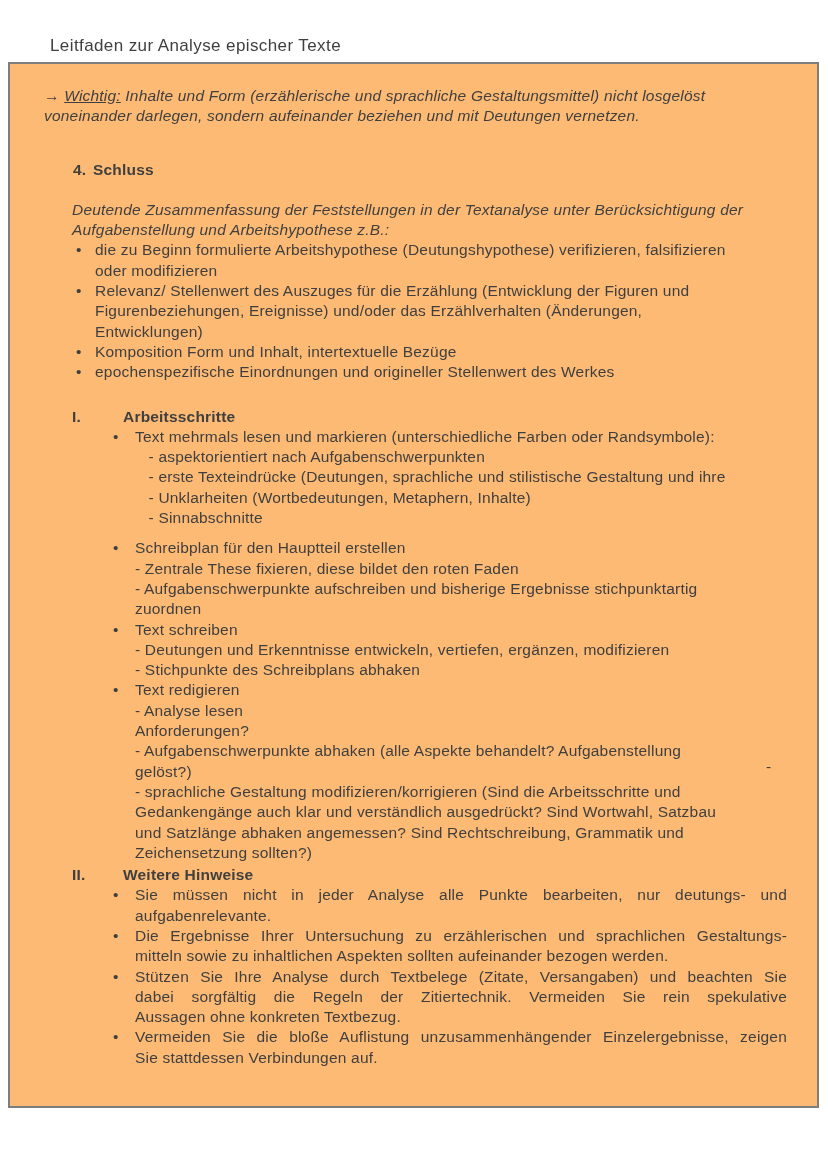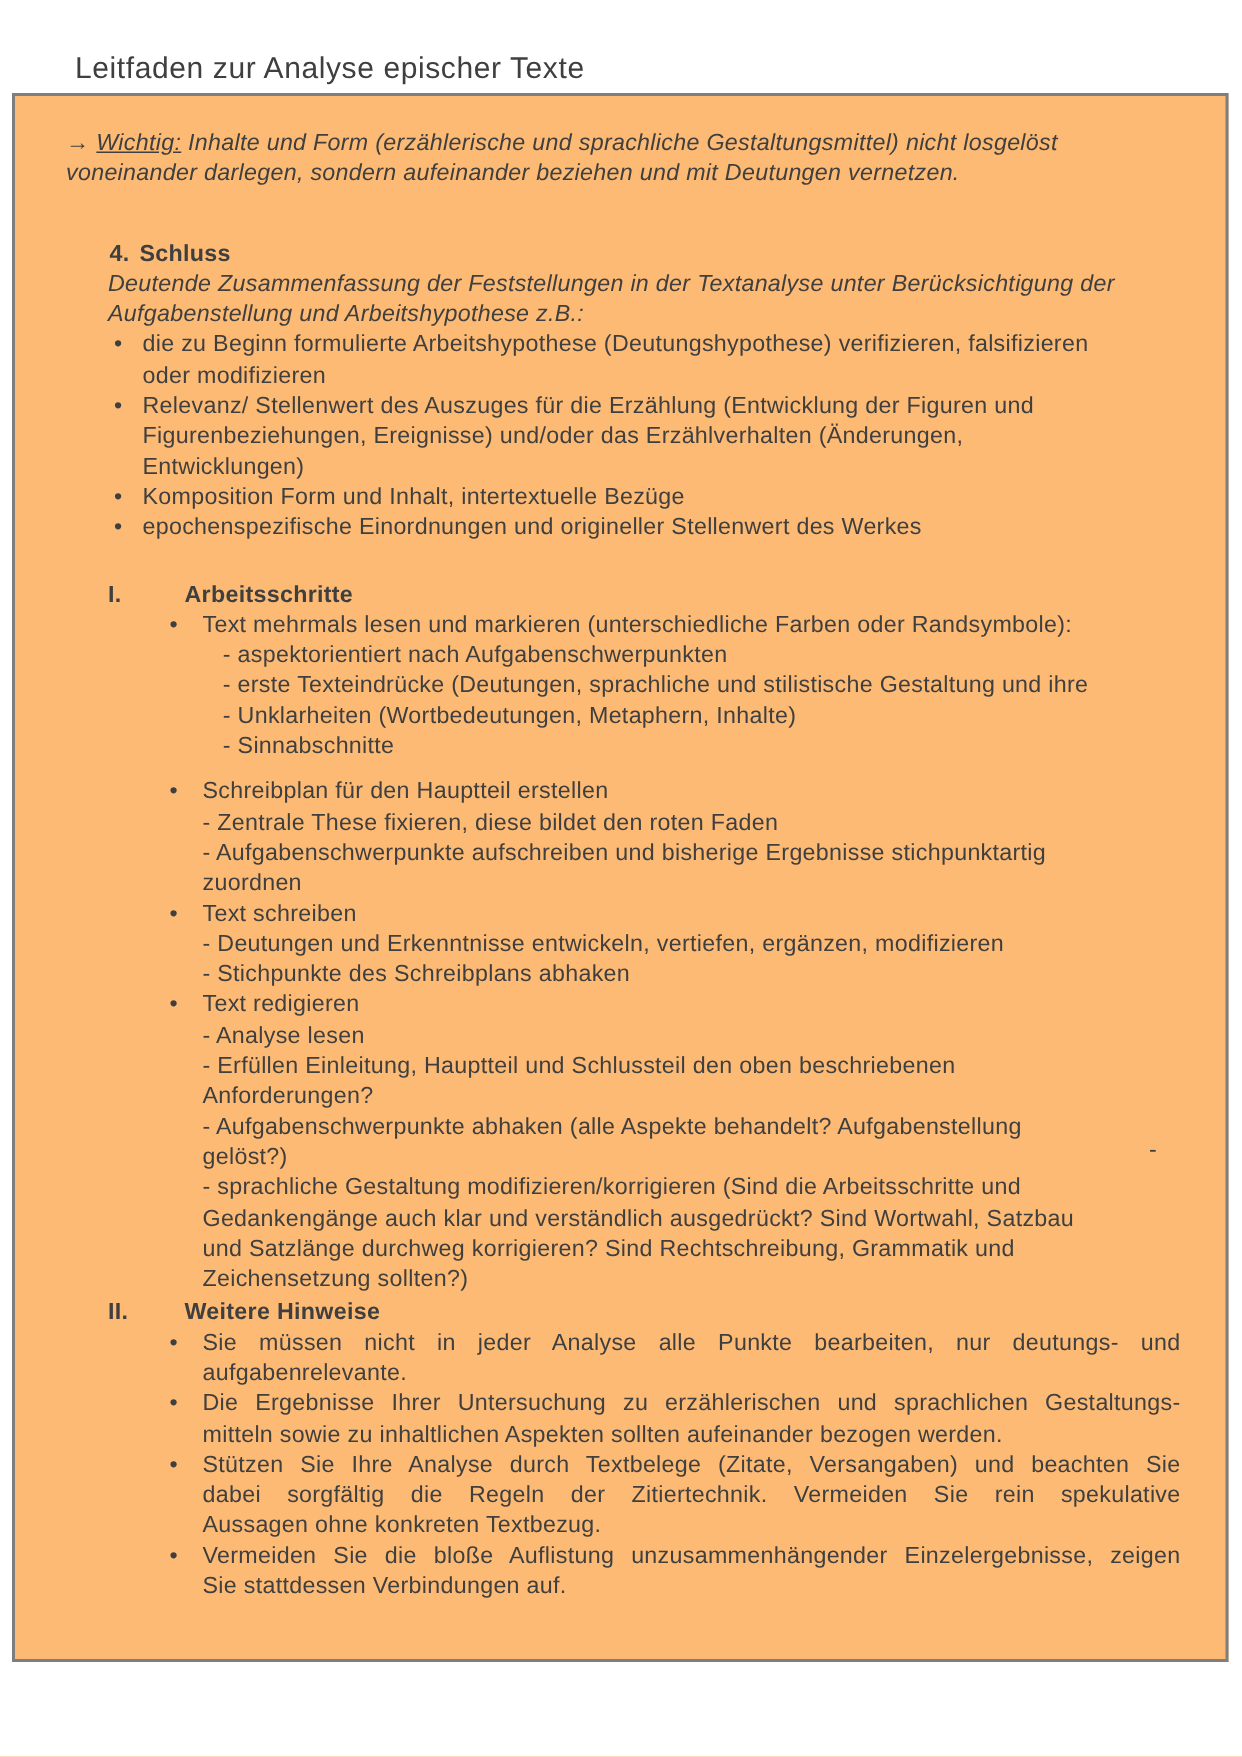--- a/index.html
+++ b/index.html
@@ -9,36 +9,36 @@
   html,body{margin:0;padding:0;}
   body{
     width:828px;height:1171px;position:relative;background:#ffffff;
     font-family:"Liberation Sans", sans-serif;
     color:var(--text);
     font-size:15.5px;line-height:20.3px;letter-spacing:0.2px;
     overflow:hidden;
   }
   .page-header{
     position:absolute;left:50px;top:36px;
-    font-size:20px;letter-spacing:0.4px;white-space:nowrap;
+    font-size:17px;letter-spacing:0.4px;white-space:nowrap;
   }
   .frame{
     position:absolute;left:8px;top:62px;width:811px;height:1046px;
     border:2px solid var(--border);box-sizing:border-box;
     background:#fdba74;
   }
   .intro{
     margin:22px 40px 0 34px;
     font-style:italic;
   }
   .intro .u{text-decoration:underline;}
   .ln{white-space:pre-wrap;min-height:20.3px;}
   .sec{margin-top:0;}
   .sec-head{display:flex;font-weight:bold;}
-  .sec .desc{font-style:italic;}
+  .sec .desc{font-style:italic;margin-top:20px;}
   .bullet{display:flex;}
   .dot{flex-shrink:0;}
   .lines{flex:1;min-width:0;}
   
   .sec.numbered{margin-top:33px;}
   .sec.numbered .marker{margin-left:63px;width:20px;flex-shrink:0;}
   .sec.numbered .desc{margin-left:62px;}
   .sec.numbered .dot{margin-left:66px;width:19px;}
   
   .sec.roman{margin-top:24px;}
@@ -141,27 +141,26 @@
               <div class="ln">Text schreiben</div>
               <div class="ln">- Deutungen und Erkenntnisse entwickeln, vertiefen, ergänzen, modifizieren</div>
               <div class="ln">- Stichpunkte des Schreibplans abhaken</div>
             </div>
   </div>
           <div class="bullet">
     <span class="dot">•</span>
     <div class="lines">
               <div class="ln">Text redigieren</div>
               <div class="ln">- Analyse lesen</div>
-              <div class="ln">- Erfüllen Einleitung, Hauptteil und Schlussteil den oben beschriebenen</div>
               <div class="ln">Anforderungen?</div>
               <div class="ln">- Aufgabenschwerpunkte abhaken (alle Aspekte behandelt? Aufgabenstellung</div>
               <div class="ln">gelöst?)</div>
               <div class="ln">- sprachliche Gestaltung modifizieren/korrigieren (Sind die Arbeitsschritte und</div>
               <div class="ln">Gedankengänge auch klar und verständlich ausgedrückt? Sind Wortwahl, Satzbau</div>
-              <div class="ln">und Satzlänge durchweg korrigieren? Sind Rechtschreibung, Grammatik und</div>
+              <div class="ln">und Satzlänge abhaken angemessen? Sind Rechtschreibung, Grammatik und</div>
               <div class="ln">Zeichensetzung sollten?)</div>
             </div>
   </div>
         </div>
   </div>
       <div class="sec roman" id="sec-weitere-hinweise">
     <div class="sec-head">
       <span class="marker">II.</span>
       <span class="sec-title">Weitere Hinweise</span>
     </div>

